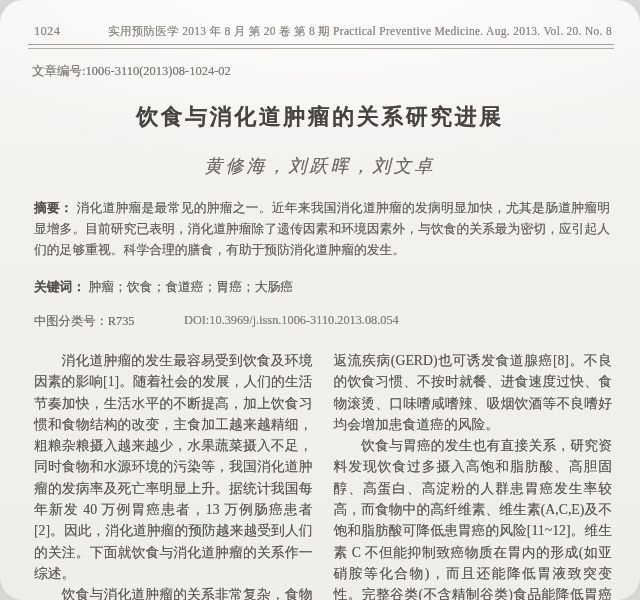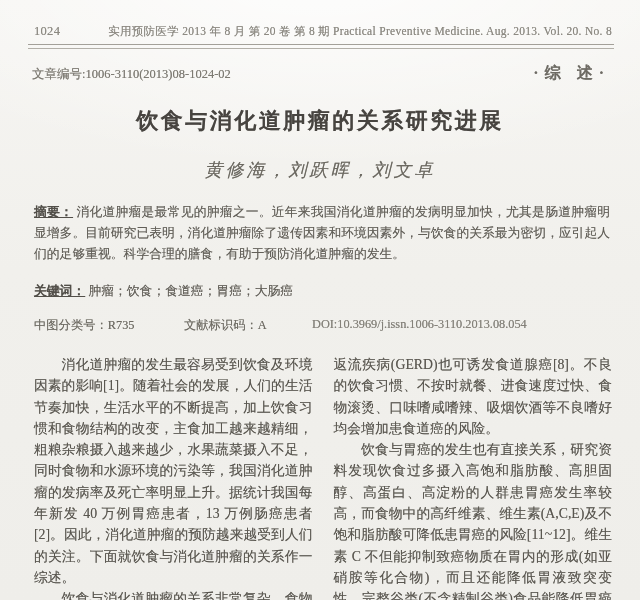--- a/index.html
+++ b/index.html
@@ -10,20 +10,21 @@
     height: 600px;
     margin: 0 auto;
     overflow: hidden;
     box-sizing: border-box;
     background:
       radial-gradient(140% 60% at 50% -5%, rgba(255,255,255,0.85), rgba(255,255,255,0) 55%),
       linear-gradient(180deg, #f6f5f2 0%, #f1f0ec 45%, #efeeea 100%);
     font-family: "Liberation Serif", "DejaVu Serif", serif;
     color: #55524c;
     text-shadow: 0 0 0.6px rgba(90,88,82,0.55);
+    border-radius: 23px;
   }
 
   
   .running-head {
     display: flex;
     align-items: baseline;
     padding: 24px 28px 0 34px;
     font-size: 11.5px;
     color: #8d8a82;
     letter-spacing: 0.3px;
@@ -73,21 +74,21 @@
   }
 
   
   .front-matter {
     margin: 20px 30px 0 34px;
     font-size: 12.8px;
     line-height: 21px;
     text-align: justify;
     color: #625f58;
   }
-  .front-matter .lbl { font-weight: bold; color: #524f49; text-decoration: underline; }
+  .front-matter .lbl { font-weight: bold; color: #524f49; }
   .meta-row {
     display: flex;
     margin: 15px 30px 0 34px;
     font-size: 12.3px;
     color: #6e6b63;
     gap: 0;
     white-space: nowrap;
   }
   .meta-row .m1 { width: 150px; }
   .meta-row .m2 { width: 128px; }
@@ -120,40 +121,38 @@
 
   <div class="running-head">
     <span class="pageno">1024</span>
     <span class="journal">实用预防医学  2013 年 8 月  第 20 卷  第 8 期  Practical Preventive Medicine. Aug. 2013. Vol. 20. No. 8</span>
   </div>
 
   <div class="rule-double"></div>
 
   <div class="idrow">
     <span>文章编号:1006-3110(2013)08-1024-02</span>
-    <span class="review-tag">·综  述·</span>
   </div>
 
   <div class="title">饮食与消化道肿瘤的关系研究进展</div>
 
   <div class="authors">黄修海，刘跃晖，刘文卓</div>
 
   <div class="front-matter">
     <span class="lbl">摘要：</span>
     <span>消化道肿瘤是最常见的肿瘤之一。近年来我国消化道肿瘤的发病明显加快，尤其是肠道肿瘤明显增多。目前研究已表明，消化道肿瘤除了遗传因素和环境因素外，与饮食的关系最为密切，应引起人们的足够重视。科学合理的膳食，有助于预防消化道肿瘤的发生。</span>
   </div>
 
   <div class="front-matter" style="margin-top:16px;">
     <span class="lbl">关键词：</span>
     <span>肿瘤；饮食；食道癌；胃癌；大肠癌</span>
   </div>
 
   <div class="meta-row">
     <span class="m1">中图分类号：R735</span>
-    <span class="m2">文献标识码：A</span>
     <span class="m3">DOI:10.3969/j.issn.1006-3110.2013.08.054</span>
   </div>
 
   <div class="columns">
     <div class="col">
       <p>消化道肿瘤的发生最容易受到饮食及环境因素的影响[1]。随着社会的发展，人们的生活节奏加快，生活水平的不断提高，加上饮食习惯和食物结构的改变，主食加工越来越精细，粗粮杂粮摄入越来越少，水果蔬菜摄入不足，同时食物和水源环境的污染等，我国消化道肿瘤的发病率及死亡率明显上升。据统计我国每年新发 40 万例胃癌患者，13 万例肠癌患者[2]。因此，消化道肿瘤的预防越来越受到人们的关注。下面就饮食与消化道肿瘤的关系作一综述。</p>
       <p>饮食与消化道肿瘤的关系非常复杂，食物中天然存在或加工过程中使用的添加剂具有明显致癌作用，其化学结构大多明确。Kimetal[3]发现饮食中高摄入维生素(A,C,E)、叶酸、植物油的胃癌发病率低，对于 Hpylori 感染者，维生素(A,C,E)的摄入量与胃癌发生呈负相关。随着高蛋白质、高脂肪及碳水化合物等高热量饮食摄入量的增加而增加了患大肠癌的风险。维生素、纤维素、蛋白质、脂肪及碳水化合物等均表现出对肿瘤的发生与发展具有调节作用[4]。Djurie 等[5]提出脂肪和能量的摄入量会影响 DNA 的氧化水平，这可能就是饮食因素导致消化道肿瘤发生的重要机制。另外，动物实验显示高热量饮食导致突变型 P53 在细胞中的含量升高，可导致正常型 P53 功能的</p>
     </div>
     <div class="col">
       <p class="no-indent">返流疾病(GERD)也可诱发食道腺癌[8]。不良的饮食习惯、不按时就餐、进食速度过快、食物滚烫、口味嗜咸嗜辣、吸烟饮酒等不良嗜好均会增加患食道癌的风险。</p>

